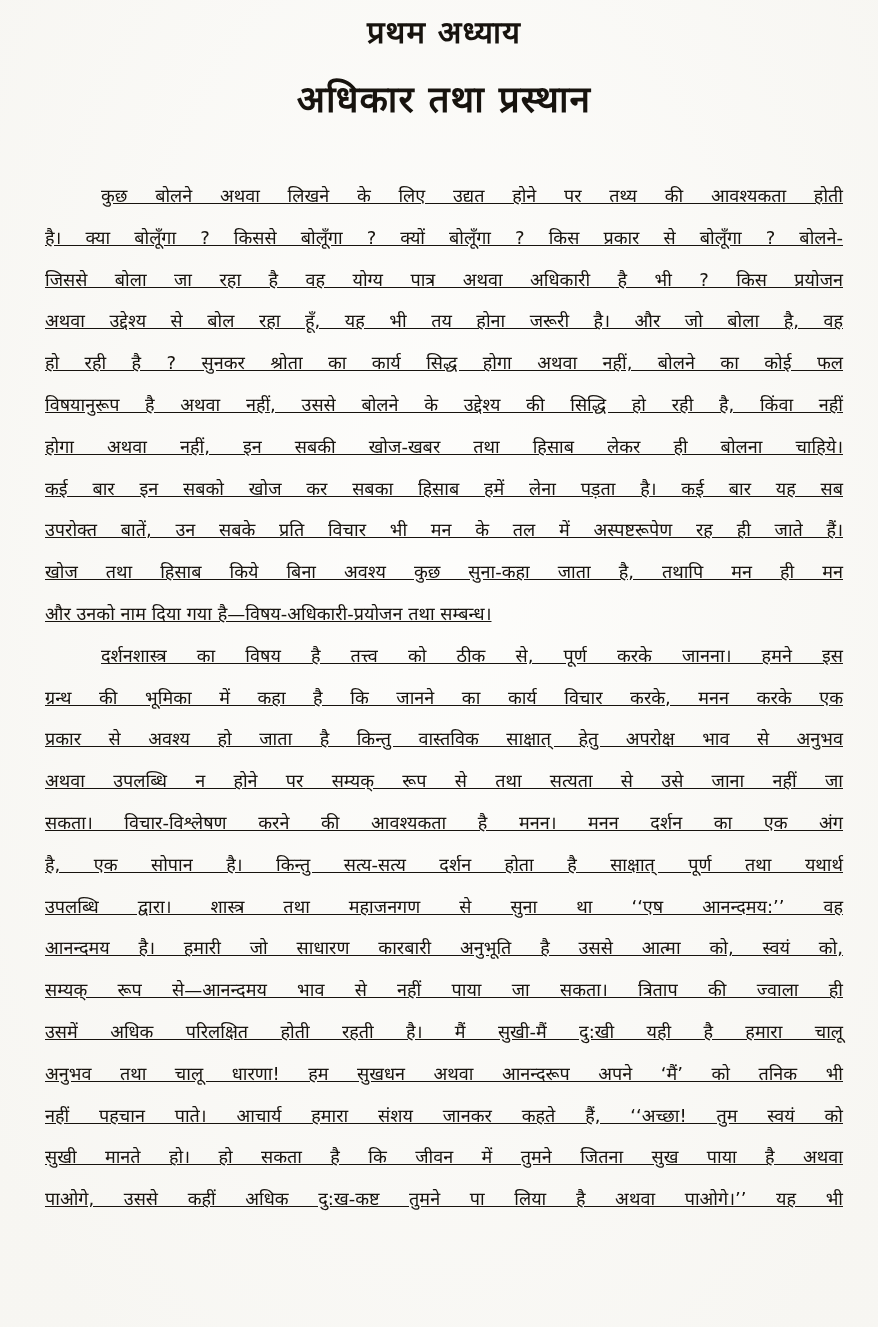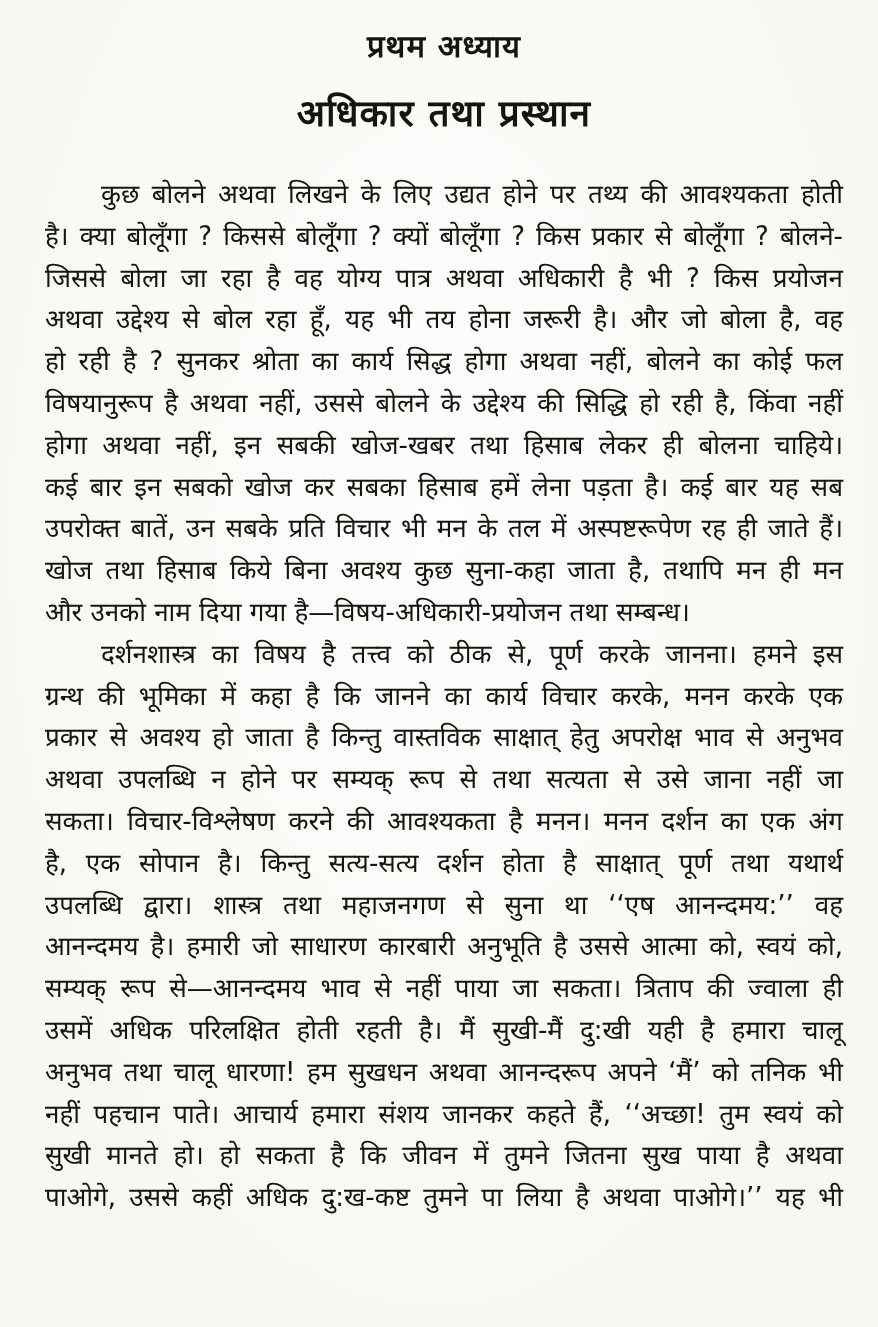--- a/index.html
+++ b/index.html
@@ -8,44 +8,45 @@
     height: 1327px;
     background: #fbfaf6;
     color: #17130e;
     font-family: "DejaVu Sans", sans-serif;
     overflow: hidden;
   }
   .page {
     box-sizing: border-box;
     width: 878px;
     height: 1327px;
-    padding: 26px 35px 0 45px;
+    padding: 12px 35px 0 45px;
     background:
       radial-gradient(ellipse at 50% 40%, rgba(255,255,255,0.6), rgba(0,0,0,0.015) 90%),
       #fbfaf6;
   }
   .chapter {
     text-align: center;
     font-size: 31px;
     font-weight: 700;
     letter-spacing: 1px;
     line-height: 40px;
   }
   .title {
     text-align: center;
     font-size: 37px;
     font-weight: 800;
     letter-spacing: 1px;
     margin: 20px 0 0 0;
     line-height: 56px;
   }
   .bodytext {
-    margin-top: 32px;
-    font-size: 26px;
+    margin-top: 47px;
+    font-size: 18px;
     line-height: 41.8px;
+    text-decoration: underline;
   }
   .para { margin: 0; }
   .line {
     text-align: justify;
     text-align-last: justify;
   }
   .para .line:first-child { text-indent: 56px; }
   .para .line:last-child { text-align-last: left; }
   .para.cont .line:last-child { text-align-last: justify; }
 </style>

